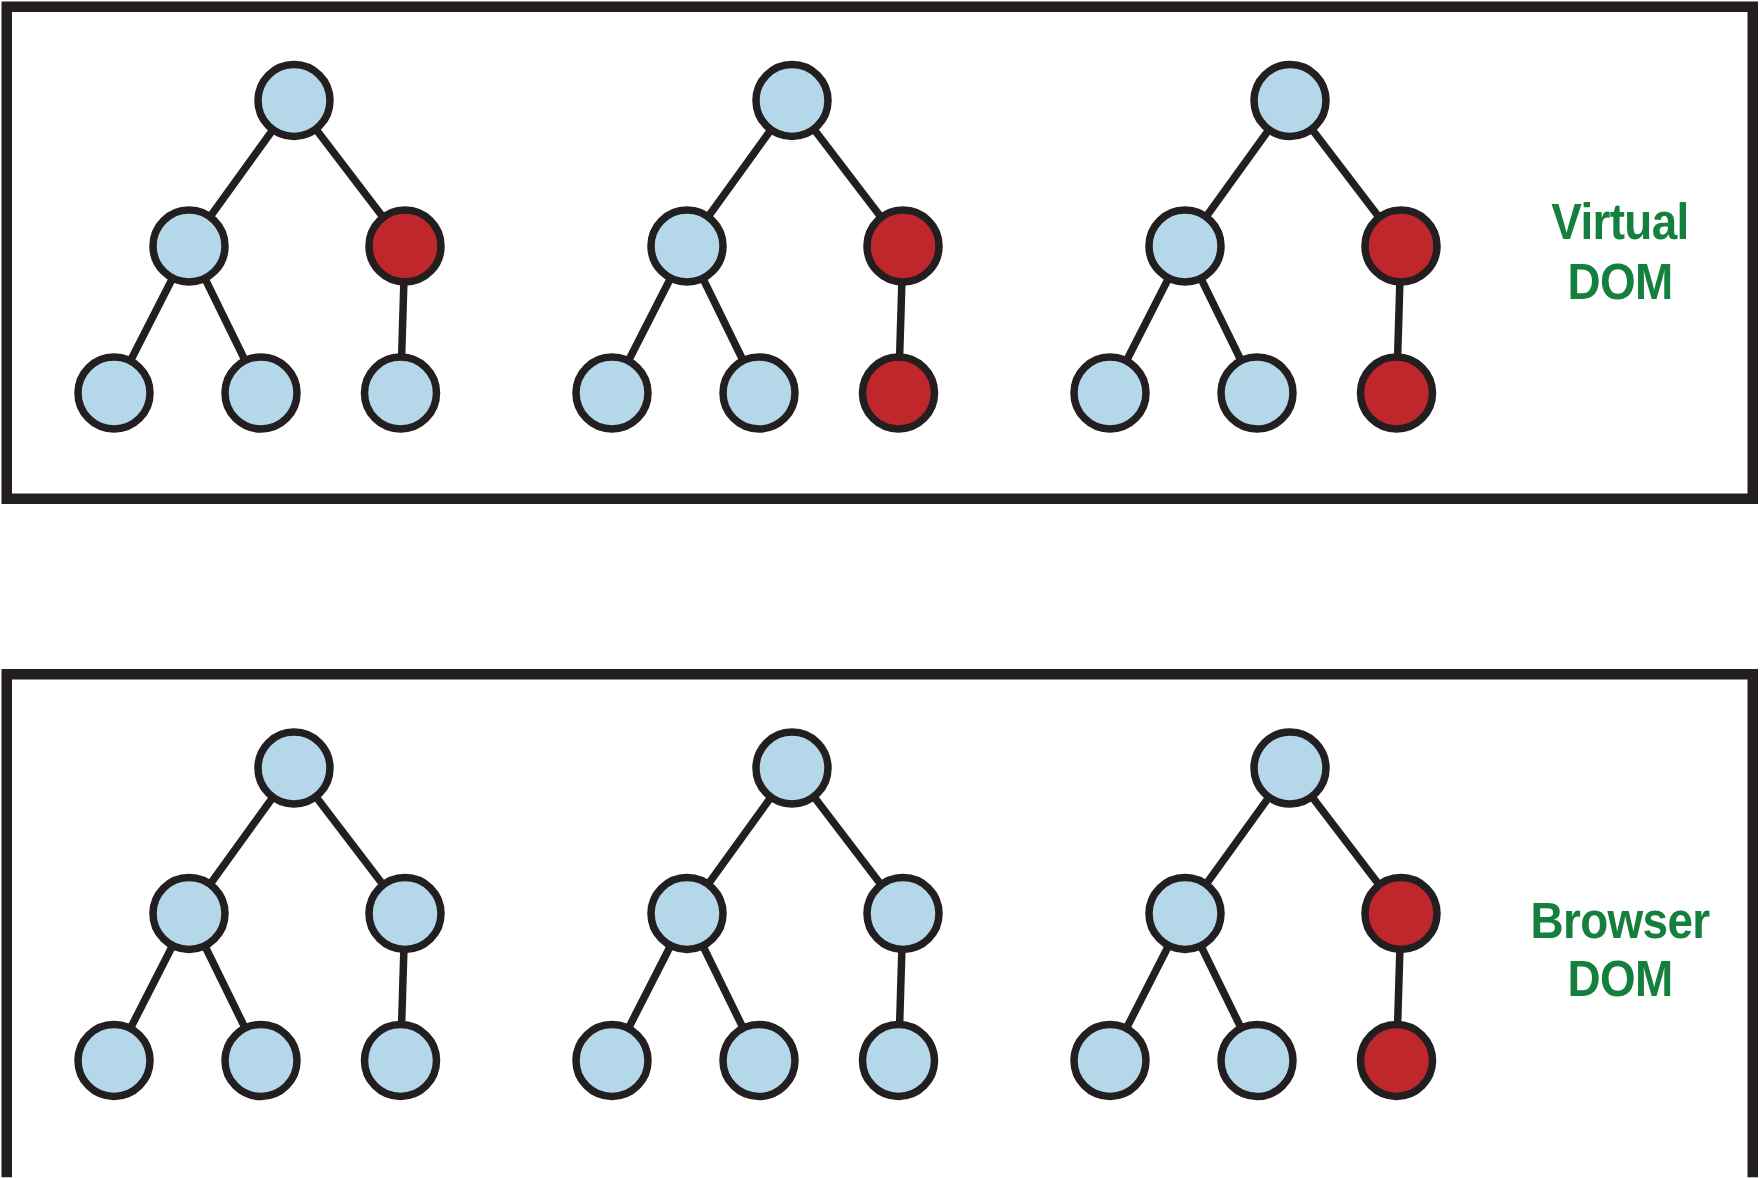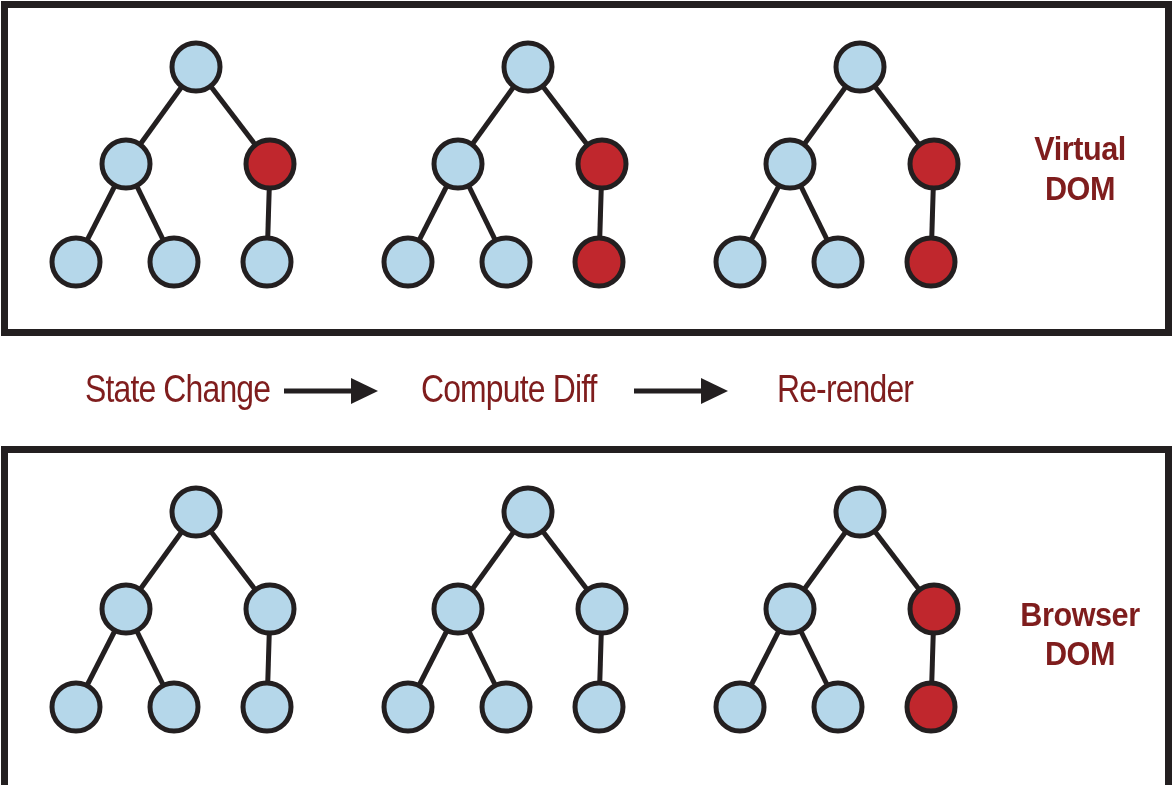--- a/index.html
+++ b/index.html
@@ -1,21 +1,21 @@
 <!DOCTYPE html>
 <html><head>
 <meta charset="utf-8">
 <style>
   html,body{margin:0;padding:0;background:#ffffff;}
   .figure{
     position:relative;
     width:1173px;height:785px;
     background:#ffffff;
     font-family:"Liberation Sans",sans-serif;
-    color:#7f1d1d;
+    color:#15803d;
     overflow:hidden;
   }
   .panel{
     position:absolute;left:1px;width:1171px;
     border:7px solid #231f20;
     background:#ffffff;
     box-sizing:border-box;
   }
   #panel-virtual{top:1px;height:335px;}
   #panel-browser{top:446px;height:376px;}
@@ -97,33 +97,20 @@
           <circle cx="126" cy="230" r="24" fill="#b5d7ea" stroke="#231f20" stroke-width="5"></circle>
           <circle cx="219" cy="230" r="24" fill="#c0272d" stroke="#231f20" stroke-width="5"></circle>
         </svg>
       </div>
     <div class="panel-label">
       <div>Virtual</div>
       <div>DOM</div>
     </div>
   </div>
 
-  <div class="process-row">
-    <span class="step" id="step-0">State Change</span>
-    <svg class="arrow" id="arrow-0" width="96" height="30" viewBox="0 0 96 30">
-      <line x1="1" y1="15" x2="70" y2="15" stroke="#231f20" stroke-width="5"></line>
-      <polygon points="68,2 95,15 68,28" fill="#231f20"></polygon>
-    </svg>
-    <span class="step" id="step-1">Compute Diff</span>
-    <svg class="arrow" id="arrow-1" width="96" height="30" viewBox="0 0 96 30">
-      <line x1="1" y1="15" x2="70" y2="15" stroke="#231f20" stroke-width="5"></line>
-      <polygon points="68,2 95,15 68,28" fill="#231f20"></polygon>
-    </svg>
-    <span class="step" id="step-2">Re-render</span>
-  </div>
 
   <div class="panel" id="panel-browser">
     <div class="trees">
         <svg width="300" height="262" viewBox="0 0 300 262" class="tree" style="left: 0px;">
           <line x1="148" y1="35" x2="78" y2="132" stroke="#231f20" stroke-width="5"></line>
           <line x1="148" y1="35" x2="222" y2="132" stroke="#231f20" stroke-width="5"></line>
           <line x1="78" y1="132" x2="28" y2="230" stroke="#231f20" stroke-width="5"></line>
           <line x1="78" y1="132" x2="126" y2="230" stroke="#231f20" stroke-width="5"></line>
           <line x1="222" y1="132" x2="219" y2="230" stroke="#231f20" stroke-width="5"></line>
           <circle cx="148" cy="35" r="24" fill="#b5d7ea" stroke="#231f20" stroke-width="5"></circle>

